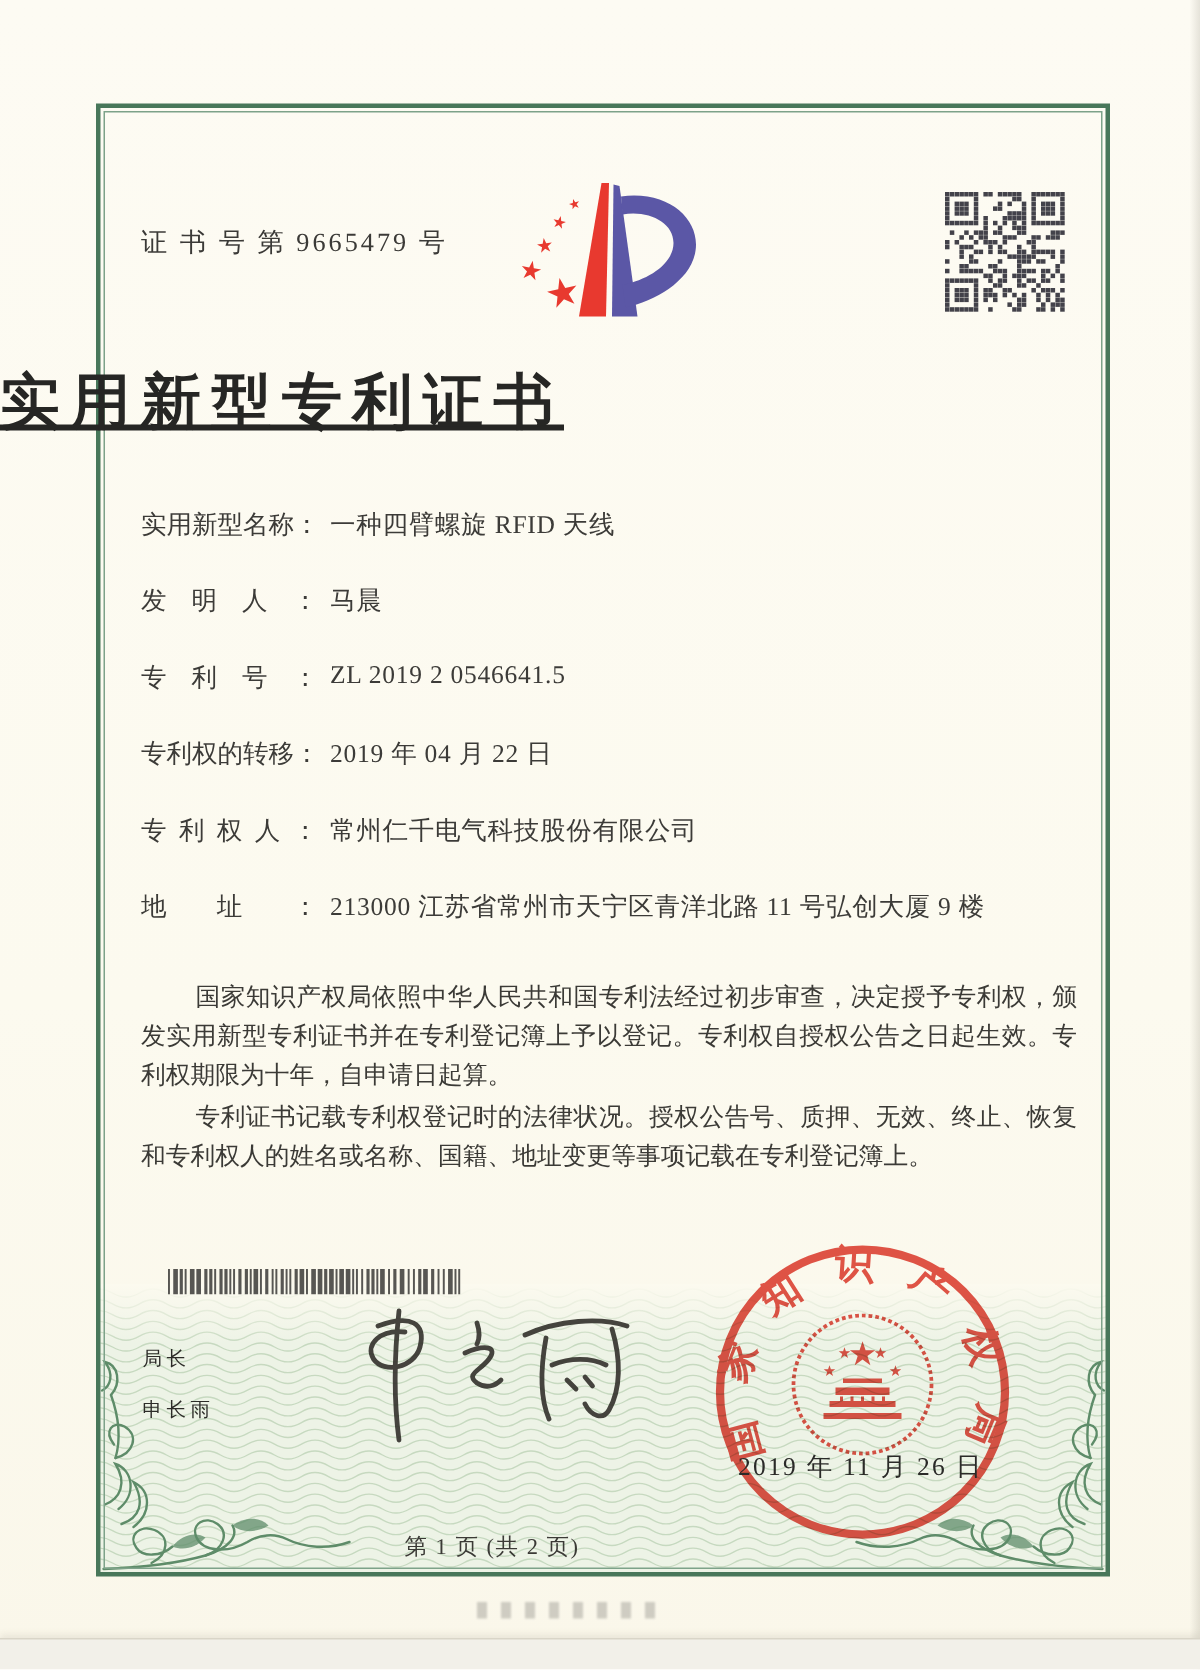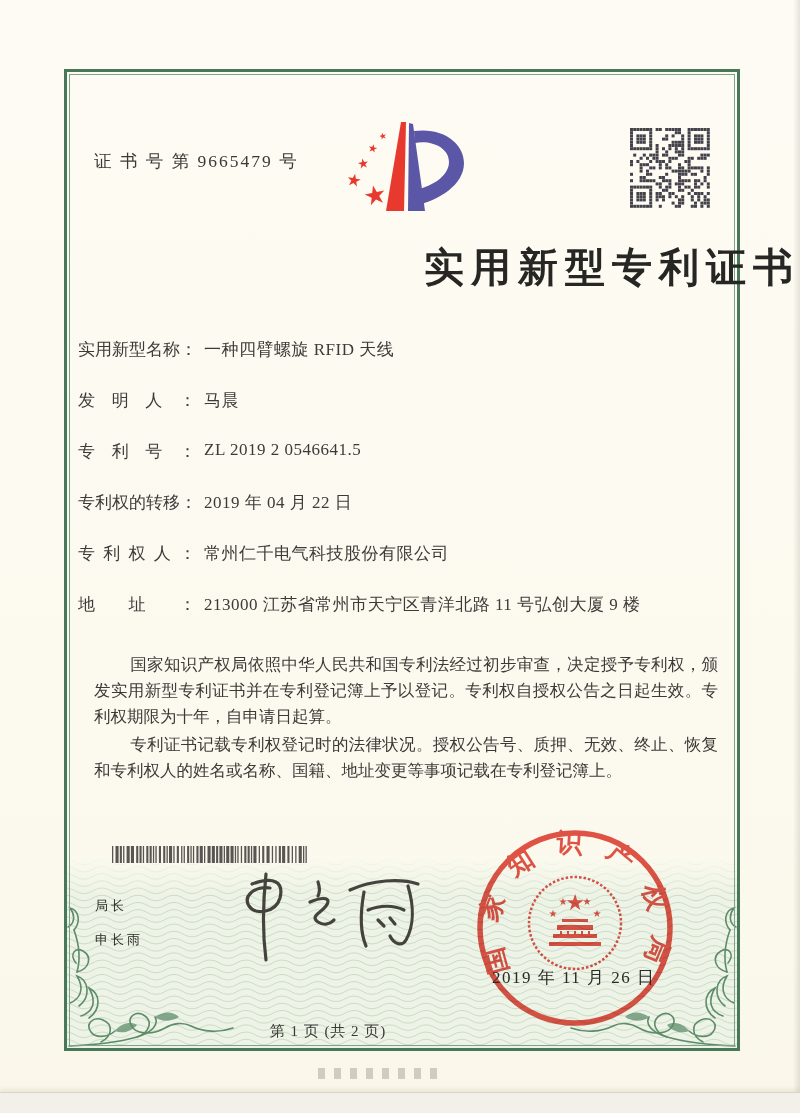--- a/index.html
+++ b/index.html
@@ -9,23 +9,23 @@
   }
   *{margin:0;padding:0;box-sizing:border-box;}
   html,body{width:800px;}
   body{font-family:"Liberation Serif","DejaVu Serif",serif;color:var(--ink);}
   .page{position:relative;width:800px;height:1113px;overflow:hidden;
         background:linear-gradient(180deg,#fdfbf3 0%,#fcfaef 60%,#faf7ea 100%);}
   .abs{position:absolute;}
   .frame{left:64px;top:69px;width:676px;height:982px;border:3px solid var(--frame);}
   .frame-inner{position:absolute;inset:2px;border:1px solid var(--frame-light);}
   .cert-no{left:94px;top:117px;font-size:17.5px;letter-spacing:2px;color:#3b3a37;margin-top:32px;}
-  .title{left:0;top:240px;width:800px;text-align:right;font-size:40px;font-weight:600;
-         letter-spacing:7px;color:#262624;}
-  .fields{left:78px;top:338px;width:624px;font-size:17px;color:#3c3b38;font-family:Liberation Serif, serif;}
+  .title{left:0;top:240px;width:800px;text-align:left;font-size:40px;font-weight:600;
+         letter-spacing:7px;color:#262624;text-decoration:underline;}
+  .fields{left:94px;top:338px;width:624px;font-size:17px;color:#3c3b38;font-family:Liberation Serif, serif;}
   .frow{margin:0 0 28px 0;white-space:nowrap;}
   .flabel{display:inline-block;width:118px;text-align-last:justify;vertical-align:top;}
   .fvalue{margin-left:8px;letter-spacing:.5px;}
   .fvalue-fixed{display:inline-block;width:178px;margin-left:8px;letter-spacing:.5px;}
   .paras{left:94px;top:652px;width:624px;font-size:16.5px;line-height:26px;color:#3b3a36;}
   .paras p{text-indent:2.2em;margin-bottom:2px;text-align:justify;}
   .wave-panel{left:67px;top:856px;width:670px;height:192px;background:var(--wave-bg);}
   .wave-fade{left:67px;top:856px;width:670px;height:40px;
              background:linear-gradient(180deg,var(--paper) 0%,rgba(252,250,239,0) 100%);}
   .signer{left:95px;font-family:"Liberation Sans","DejaVu Sans",sans-serif;

